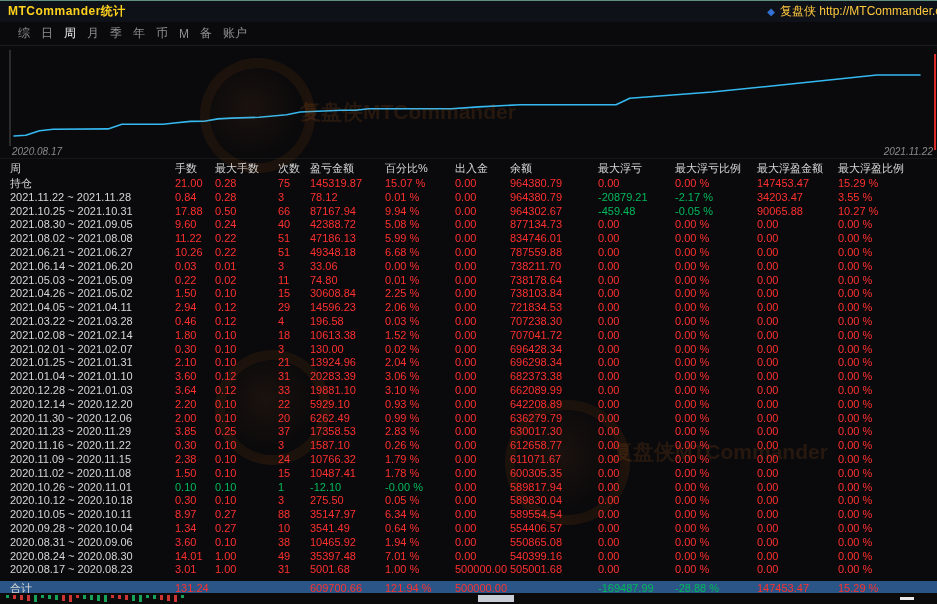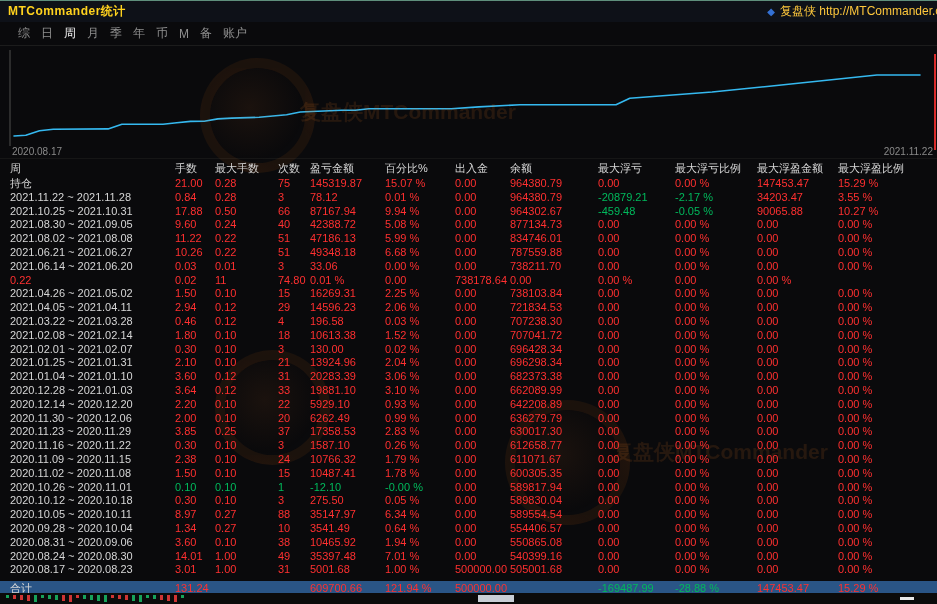--- a/index.html
+++ b/index.html
@@ -21,21 +21,21 @@
   .corner-deco { position:absolute; right:0; top:0; width:70px; height:20px; opacity:.45; z-index:1; pointer-events:none; }
   
   .menubar {
     position:absolute; top:22px; left:0; right:0; height:24px;
     display:flex; align-items:center; padding-left:18px;
     border-bottom:1px solid #1c1c1c; box-sizing:border-box;
   }
   .menu-item { color:#909090; font-size:12px; margin-right:11px; cursor:default; }
   .menu-item.active { color:#f5f5f5; }
   
-  .chart-area { position:absolute; top:46px; left:0; width:937px; height:112px; border-bottom:1px solid #161616; }
+  .chart-area { position:absolute; top:46px; left:0; width:937px; height:112px; border-bottom:1px solid #161616;font-style:italic; }
   .chart-left-edge { position:absolute; left:9px; top:4px; height:96px; width:2px; background:#2c2c2c; }
   .chart-svg { position:absolute; left:0; top:2px; }
   .chart-red-line { position:absolute; right:1px; top:8px; height:96px; width:2px; background:#d92b2b; }
   .axis-label { position:absolute; bottom:1px; color:#8a8a8a; font-size:10px; }
   .axis-label.left  { left:12px; }
   .axis-label.right { right:4px; }
   
   .wm-circle {
     position:absolute; border-radius:50%; pointer-events:none;
     border:10px solid rgba(205,95,25,.09);
@@ -218,38 +218,39 @@
           <span class="cell c-red">33.06</span>
           <span class="cell c-red">0.00 %</span>
           <span class="cell c-red">0.00</span>
           <span class="cell c-red">738211.70</span>
           <span class="cell c-red">0.00</span>
           <span class="cell c-red">0.00 %</span>
           <span class="cell c-red">0.00</span>
           <span class="cell c-red">0.00 %</span>
         </div>
         <div class="t-row">
+          <span class="cell c-label">2021.05.03 ~ 2021.05.09</span>
           <span class="cell c-red">0.22</span>
           <span class="cell c-red">0.02</span>
           <span class="cell c-red">11</span>
           <span class="cell c-red">74.80</span>
           <span class="cell c-red">0.01 %</span>
           <span class="cell c-red">0.00</span>
           <span class="cell c-red">738178.64</span>
           <span class="cell c-red">0.00</span>
           <span class="cell c-red">0.00 %</span>
           <span class="cell c-red">0.00</span>
           <span class="cell c-red">0.00 %</span>
         </div>
         <div class="t-row">
           <span class="cell c-label">2021.04.26 ~ 2021.05.02</span>
           <span class="cell c-red">1.50</span>
           <span class="cell c-red">0.10</span>
           <span class="cell c-red">15</span>
-          <span class="cell c-red">16269.31</span>
+          <span class="cell c-red">30608.84</span>
           <span class="cell c-red">2.25 %</span>
           <span class="cell c-red">0.00</span>
           <span class="cell c-red">738103.84</span>
           <span class="cell c-red">0.00</span>
           <span class="cell c-red">0.00 %</span>
           <span class="cell c-red">0.00</span>
           <span class="cell c-red">0.00 %</span>
         </div>
         <div class="t-row">
           <span class="cell c-label">2021.04.05 ~ 2021.04.11</span>

